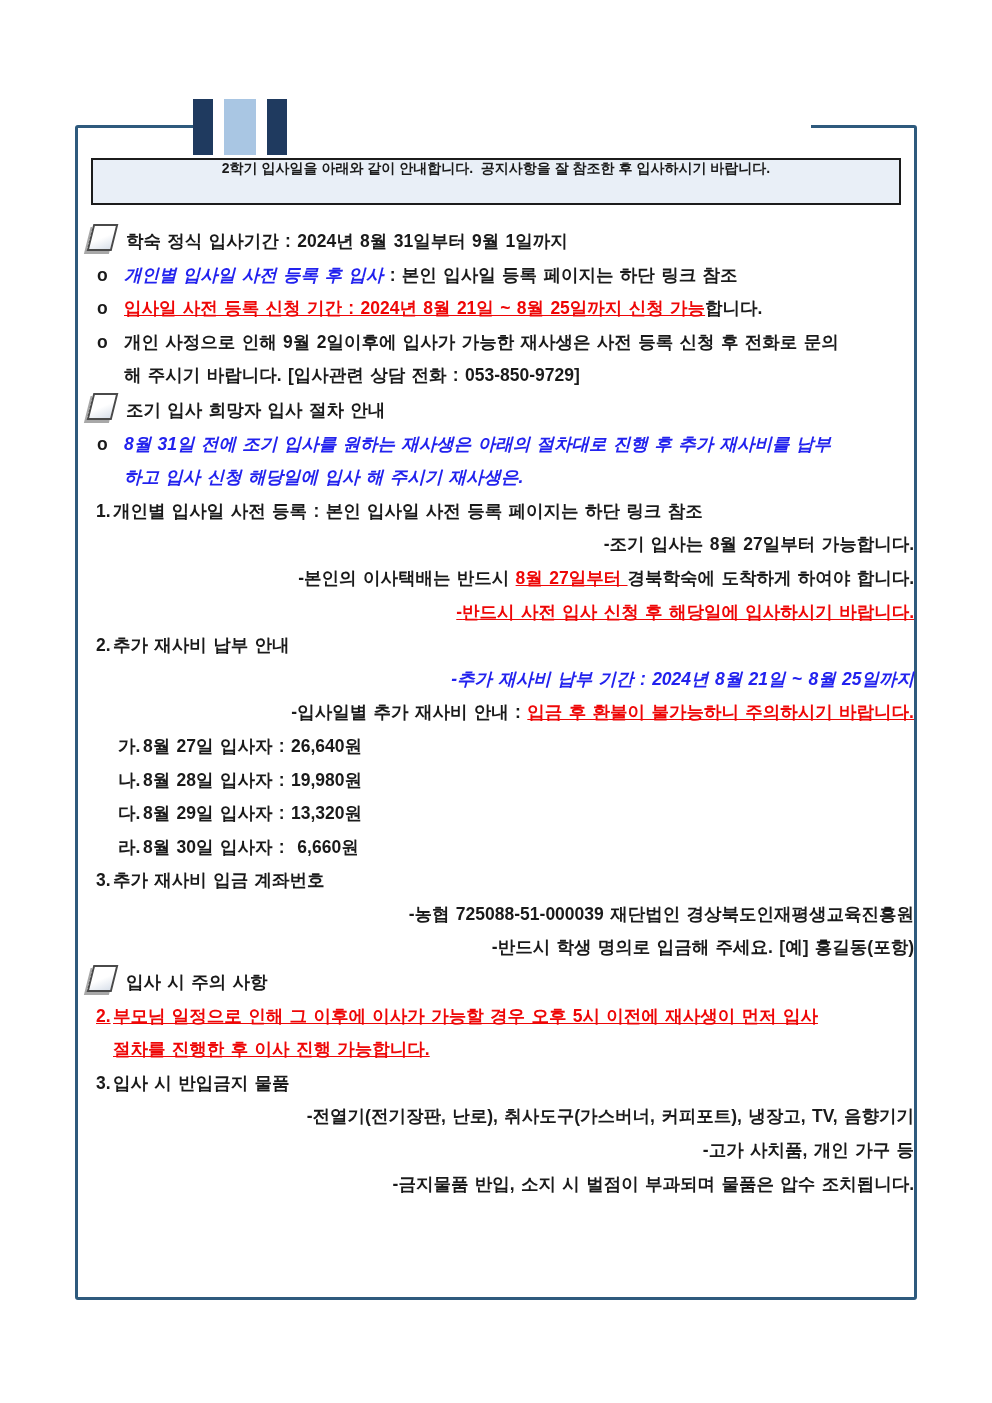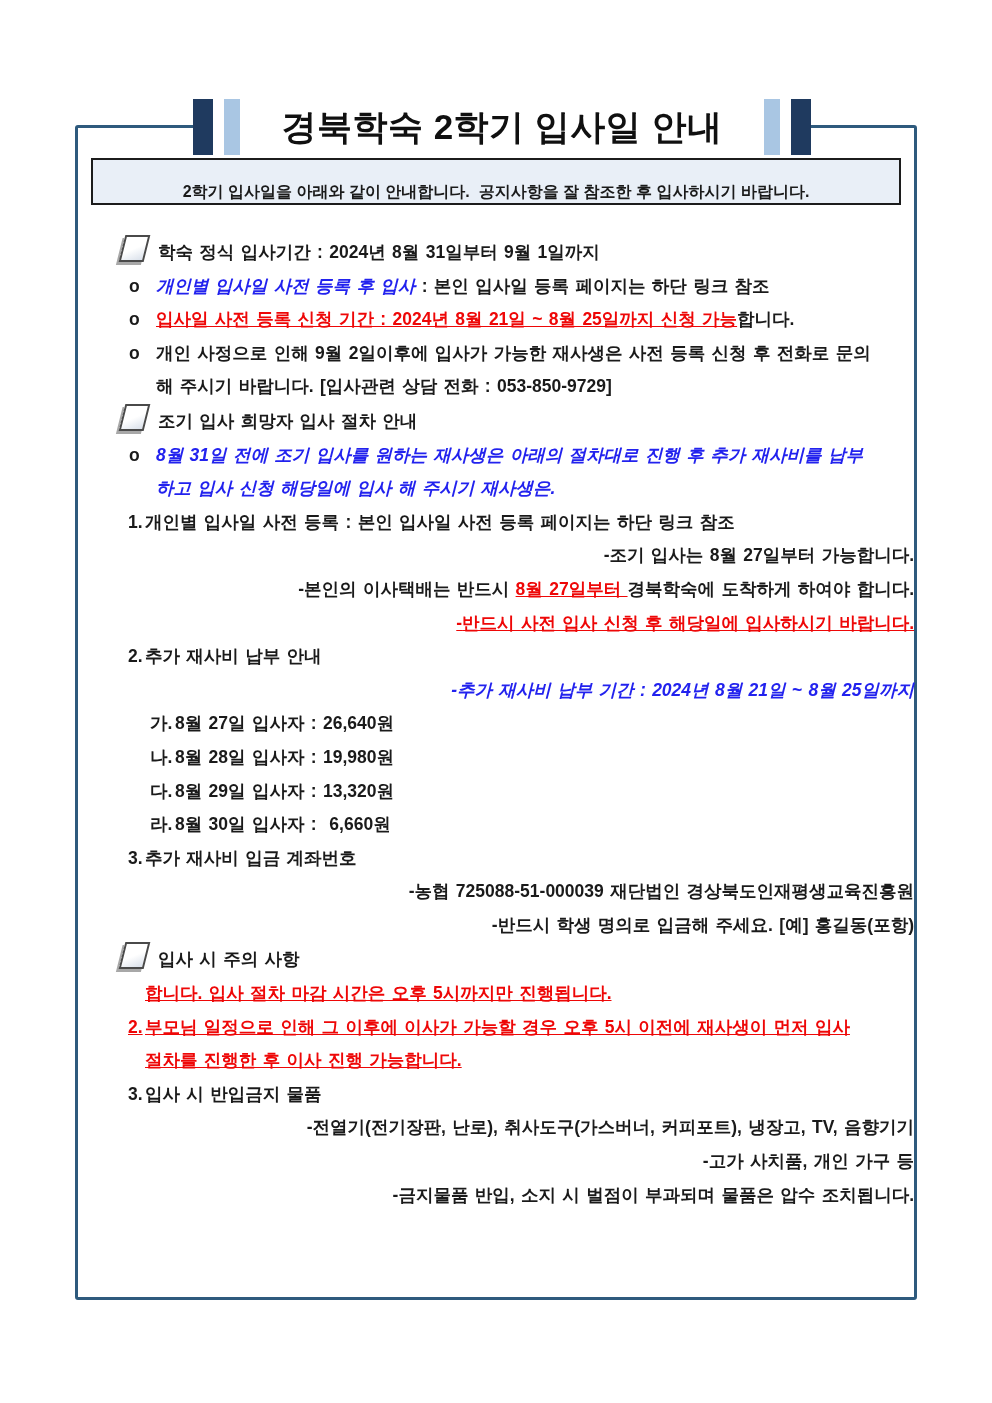--- a/index.html
+++ b/index.html
@@ -39,26 +39,26 @@
     color:#101010;
     letter-spacing:0.5px;
     white-space:nowrap;
   }
   
   .subtitle-box{
     margin:30px 13px 0 13px;
     height:43px;
     border:2px solid #1c1c1c;
     background:var(--subtitle_bg,#e9eff7);
-    display:flex;align-items:flex-end;justify-content:center;
-    font-size:16px;font-weight:bold;color:#1a1a1a;
+    display:flex;align-items:flex-start;justify-content:center;
+    font-size:14px;font-weight:bold;color:#1a1a1a;
     white-space:pre;
   }
   
-  .doc-body{margin-top:30px;padding-left:32px;}
+  .doc-body{margin-top:19px;}
   .line{
     line-height:33.6px;
     font-size:17.5px;
     font-weight:bold;
     white-space:pre;
     word-spacing:1.5px;
     color:var(--black,#1a1a1a);
   }
   .marker{display:inline-block;}
   .header{padding-left:12px;}
@@ -104,41 +104,40 @@
         <div class="line bullet-cont"><span class="c-black">해 주시기 바랍니다. [입사관련 상담 전화 : 053-850-9729]</span></div>
         <div class="line header"><span class="note-icon"></span><span class="c-black">조기 입사 희망자 입사 절차 안내</span></div>
         <div class="line bullet"><span class="marker c-black">o</span><span class="c-blue">8월 31일 전에 조기 입사를 원하는 재사생은 아래의 절차대로 진행 후 추가 재사비를 납부</span></div>
         <div class="line bullet-cont"><span class="c-blue">하고 입사 신청 해당일에 입사 해 주시기 재사생은.</span></div>
         <div class="line num"><span class="marker c-black">1.</span><span class="c-black">개인별 입사일 사전 등록 : 본인 입사일 사전 등록 페이지는 하단 링크 참조</span></div>
         <div class="line dash"><span class="marker c-black">-</span><span class="c-black">조기 입사는 8월 27일부터 가능합니다.</span></div>
         <div class="line dash"><span class="marker c-black">-</span><span class="c-black">본인의 이사택배는 반드시 </span><span class="c-red">8월 27일부터 </span><span class="c-black">경북학숙에 도착하게 하여야 합니다.</span></div>
         <div class="line dash"><span class="marker c-red">-</span><span class="c-red">반드시 사전 입사 신청 후 해당일에 입사하시기 바랍니다.</span></div>
         <div class="line num"><span class="marker c-black">2.</span><span class="c-black">추가 재사비 납부 안내</span></div>
         <div class="line dash"><span class="marker c-blue">-</span><span class="c-blue">추가 재사비 납부 기간 : 2024년 8월 21일 ~ 8월 25일까지</span></div>
+        <div class="line dash"><span class="marker c-black">-</span><span class="c-black">입사일별 추가 재사비 안내 : </span><span class="c-red">입금 후 환불이 불가능하니 주의하시기 바랍니다.</span></div>
         <div class="line sub"><span class="marker c-black">가.</span><span class="c-black">8월 27일 입사자 : 26,640원</span></div>
         <div class="line sub"><span class="marker c-black">나.</span><span class="c-black">8월 28일 입사자 : 19,980원</span></div>
         <div class="line sub"><span class="marker c-black">다.</span><span class="c-black">8월 29일 입사자 : 13,320원</span></div>
         <div class="line sub"><span class="marker c-black">라.</span><span class="c-black">8월 30일 입사자 :  6,660원</span></div>
         <div class="line num"><span class="marker c-black">3.</span><span class="c-black">추가 재사비 입금 계좌번호</span></div>
         <div class="line dash"><span class="marker c-black">-</span><span class="c-black">농협 725088-51-000039 재단법인 경상북도인재평생교육진흥원</span></div>
         <div class="line dash"><span class="marker c-black">-</span><span class="c-black">반드시 학생 명의로 입금해 주세요. [예] 홍길동(포항)</span></div>
         <div class="line header"><span class="note-icon"></span><span class="c-black">입사 시 주의 사항</span></div>
-        <div class="line num-cont"><span class="c-red">합니다. 입사 절차 마감 시간은 오후 5시까지만 진행됩니다.</span></div>
         <div class="line num"><span class="marker c-red">2.</span><span class="c-red">부모님 일정으로 인해 그 이후에 이사가 가능할 경우 오후 5시 이전에 재사생이 먼저 입사</span></div>
         <div class="line num-cont"><span class="c-red">절차를 진행한 후 이사 진행 가능합니다.</span></div>
         <div class="line num"><span class="marker c-black">3.</span><span class="c-black">입사 시 반입금지 물품</span></div>
         <div class="line dash"><span class="marker c-black">-</span><span class="c-black">전열기(전기장판, 난로), 취사도구(가스버너, 커피포트), 냉장고, TV, 음향기기</span></div>
         <div class="line dash"><span class="marker c-black">-</span><span class="c-black">고가 사치품, 개인 가구 등</span></div>
         <div class="line dash"><span class="marker c-black">-</span><span class="c-black">금지물품 반입, 소지 시 벌점이 부과되며 물품은 압수 조치됩니다.</span></div>
       </div>
   </div>
 
   <div class="title-strip">
     <span class="bar-dark"></span>
     <span class="gap11"></span>
     <span class="bar-light"></span>
-    <span class="doc-title">경북학숙 2학기 입사일 안내</span>
     <span class="bar-light"></span>
     <span class="gap11"></span>
     <span class="bar-dark"></span>
   </div>
 
 </div>
 
 </body></html>

